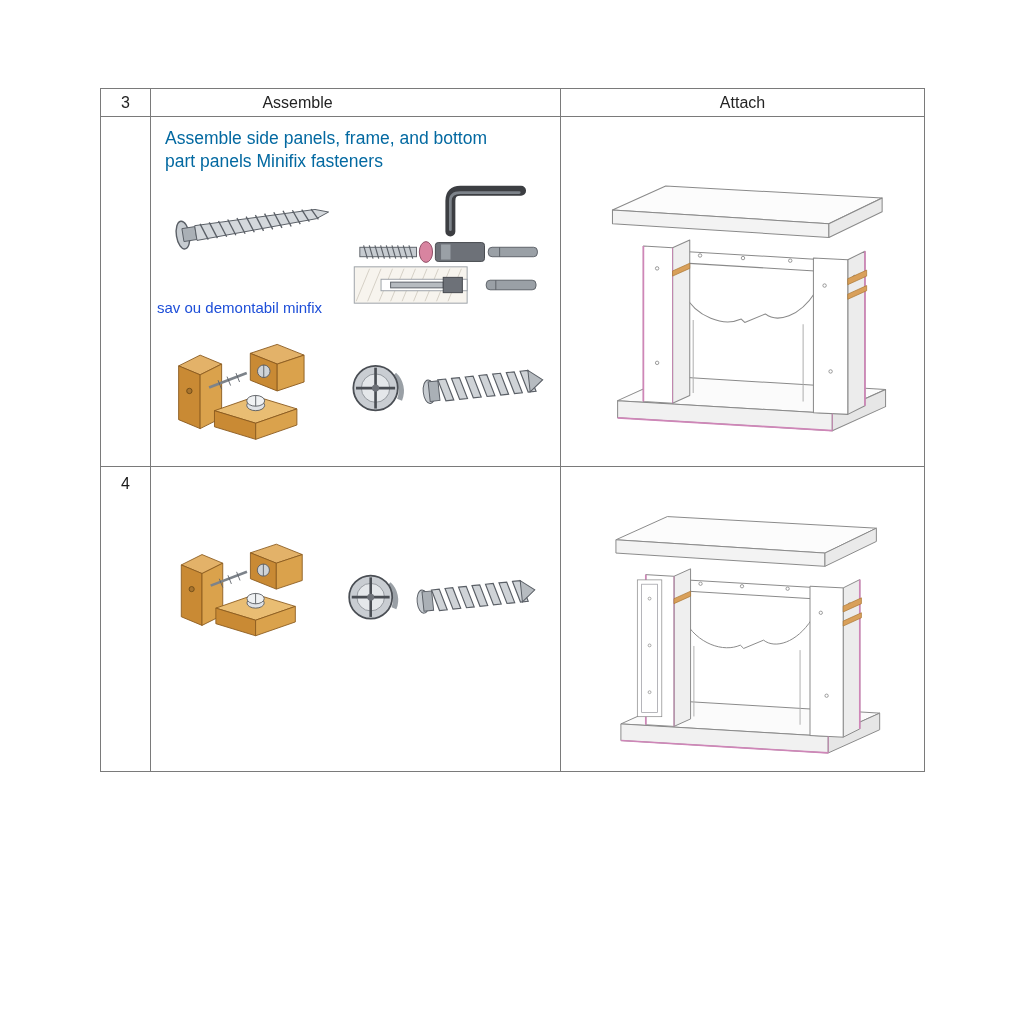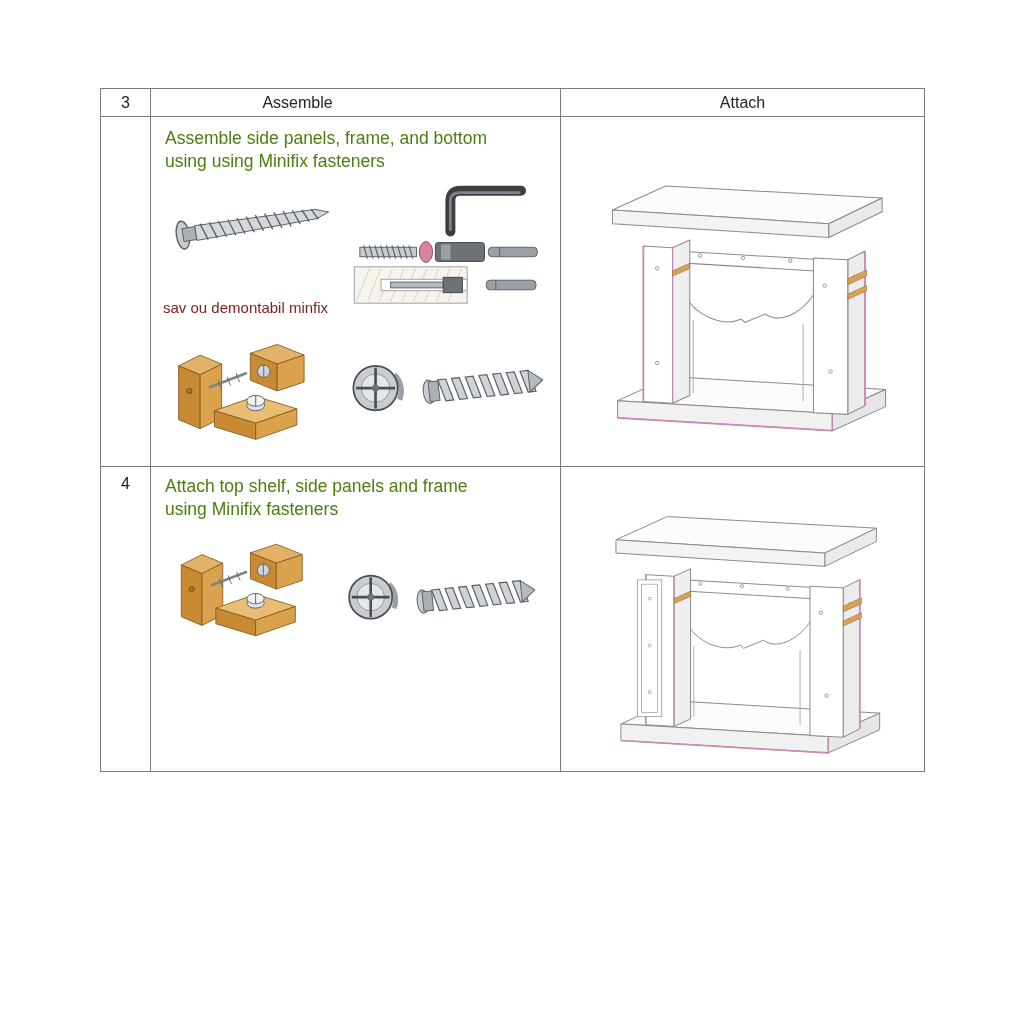--- a/index.html
+++ b/index.html
@@ -11,22 +11,22 @@
     position:absolute;left:100px;top:88px;width:825px;height:684px;
     border:1px solid #7a7a7a;box-sizing:border-box;
     display:grid;grid-template-columns:50px 410px auto;grid-template-rows:28px 350px auto;
   }
   .cell{position:relative;border-right:1px solid #7a7a7a;border-bottom:1px solid #7a7a7a;box-sizing:border-box;overflow:hidden}
   .cell.lastcol{border-right:none}
   .cell.lastrow{border-bottom:none}
   .hcell{display:flex;align-items:center;justify-content:center;font-size:16px;color:#232323}
   .hcell.op-h span{transform:translateX(-58px)}
   .stepcell{display:flex;justify-content:center;align-items:flex-start;padding-top:8px;font-size:16px}
-  .op-text{position:absolute;left:14px;top:10px;font-size:17.5px;line-height:1.32;color:#4d7c0f}
-  .caption{position:absolute;left:12px;top:182px;font-size:15px;color:#7f1d1d}
+  .op-text{position:absolute;left:14px;top:10px;font-size:17.5px;line-height:1.32;color:#0369a1}
+  .caption{position:absolute;left:6px;top:182px;font-size:15px;color:#1d4ed8}
   .img{position:absolute}
   .rot-screw{transform:rotate(-9deg)}
   .rot-euro{transform:rotate(-6deg)}
   .mantel{position:absolute}
   .sideframe{position:absolute}
 </style>
 </head>
 <body>
 
 <svg width="0" height="0" style="position:absolute" aria-hidden="true">
@@ -216,21 +216,21 @@
   <div class="cell hcell lastcol">
     <span>Attach</span>
   </div>
 
   <div class="cell stepcell">
     <span></span>
   </div>
   <div class="cell">
     <div class="op-text">
       <div>Assemble side panels, frame, and bottom</div>
-      <div>using using Minifix fasteners</div>
+      <div>part panels Minifix fasteners</div>
     </div>
     <svg class="img rot-screw" style="left:18px;top:78px;width:168px;height:58px" viewBox="0 0 180 50">
         <use href="#sym-confirmat"></use>
       </svg>
     <svg class="img" style="left:284px;top:62px;width:96px;height:58px" viewBox="0 0 100 64">
         <use href="#sym-allen"></use>
       </svg>
     <svg class="img" style="left:202px;top:118px;width:195px;height:34px" viewBox="0 0 200 36">
         <use href="#sym-minifix-bolt"></use>
       </svg>
@@ -251,24 +251,20 @@
   <div class="cell lastcol">
     <svg class="mantel" style="left:36px;top:10px;width:292px;height:330px" viewBox="0 0 340 335">
         <use href="#sym-mantel"></use>
       </svg>
   </div>
 
   <div class="cell stepcell lastrow">
     <span>4</span>
   </div>
   <div class="cell lastrow">
-    <div class="op-text" style="top:8px">
-      <div>Attach top shelf, side panels and frame</div>
-      <div>using Minifix fasteners</div>
-    </div>
     <svg class="img" style="left:18px;top:72px;width:168px;height:108px" viewBox="0 0 190 125">
         <use href="#sym-woodblocks"></use>
       </svg>
     <svg class="img" style="left:192px;top:100px;width:64px;height:62px" viewBox="0 0 72 72">
         <use href="#sym-cam"></use>
       </svg>
     <svg class="img rot-euro" style="left:262px;top:104px;width:126px;height:50px" viewBox="0 0 130 46">
         <use href="#sym-euroscrew"></use>
       </svg>
   </div>

